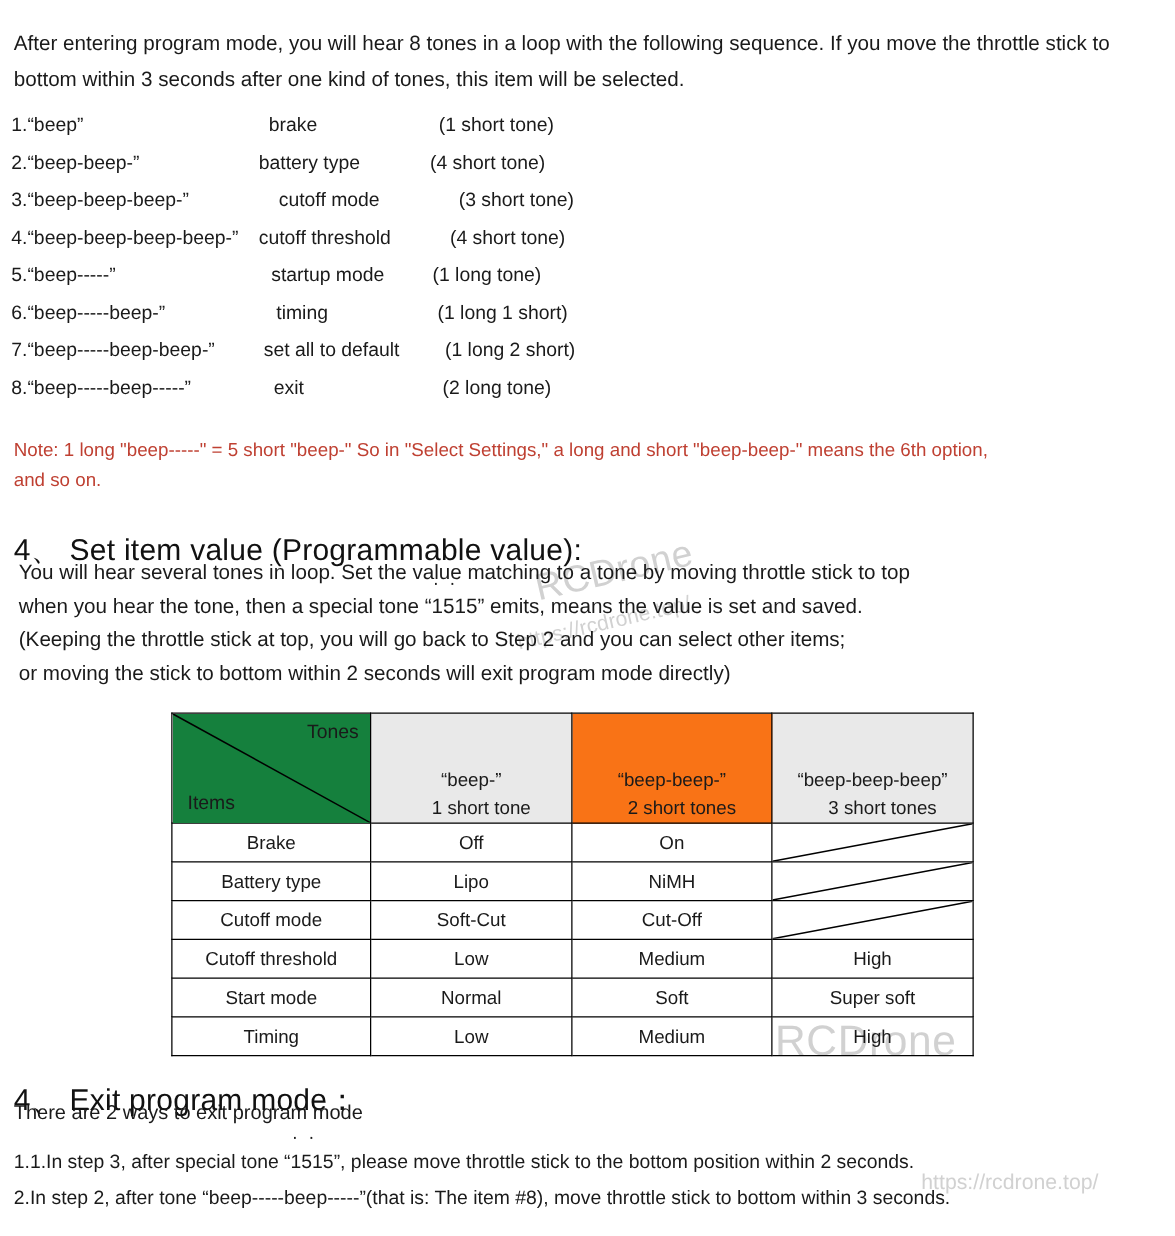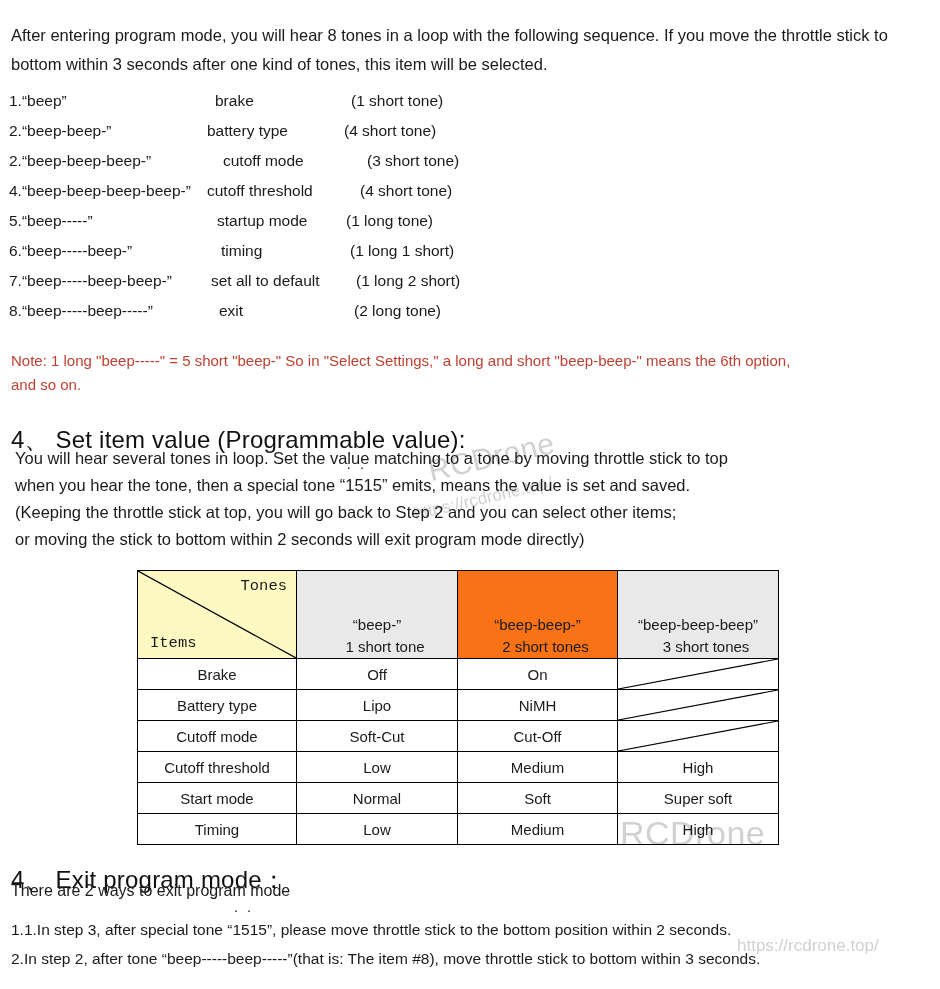--- a/index.html
+++ b/index.html
@@ -146,23 +146,22 @@
     padding: 0;
   }
   table.spec col.c0 { width: 159px; }
   table.spec col.c1 { width: 161px; }
   table.spec col.c2 { width: 160px; }
   table.spec col.c3 { width: 161px; }
 
   th.corner {
     height: 70px;
     position: relative;
-    background: #fef9c3;
+    background: #15803d;
     padding: 0;
-    font-family: Liberation Mono, monospace;
   }
   th.corner .diag {
     position: absolute;
     inset: 0;
     width: 100%;
     height: 100%;
     display: block;
   }
   th.corner .tones-lbl {
     position: absolute;
@@ -244,21 +243,21 @@
     <span class="tone-code">1.“beep”</span>
     <span class="tone-item">brake</span>
     <span class="tone-desc">(1 short tone)</span>
   </div>
   <div class="tone-row r2">
     <span class="tone-code">2.“beep-beep-”</span>
     <span class="tone-item">battery type</span>
     <span class="tone-desc">(4 short tone)</span>
   </div>
   <div class="tone-row r3">
-    <span class="tone-code">2.“beep-beep-beep-”</span>
+    <span class="tone-code">3.“beep-beep-beep-”</span>
     <span class="tone-item">cutoff mode</span>
     <span class="tone-desc">(3 short tone)</span>
   </div>
   <div class="tone-row r4">
     <span class="tone-code">4.“beep-beep-beep-beep-”</span>
     <span class="tone-item">cutoff threshold</span>
     <span class="tone-desc">(4 short tone)</span>
   </div>
   <div class="tone-row r5">
     <span class="tone-code">5.“beep-----”</span>

